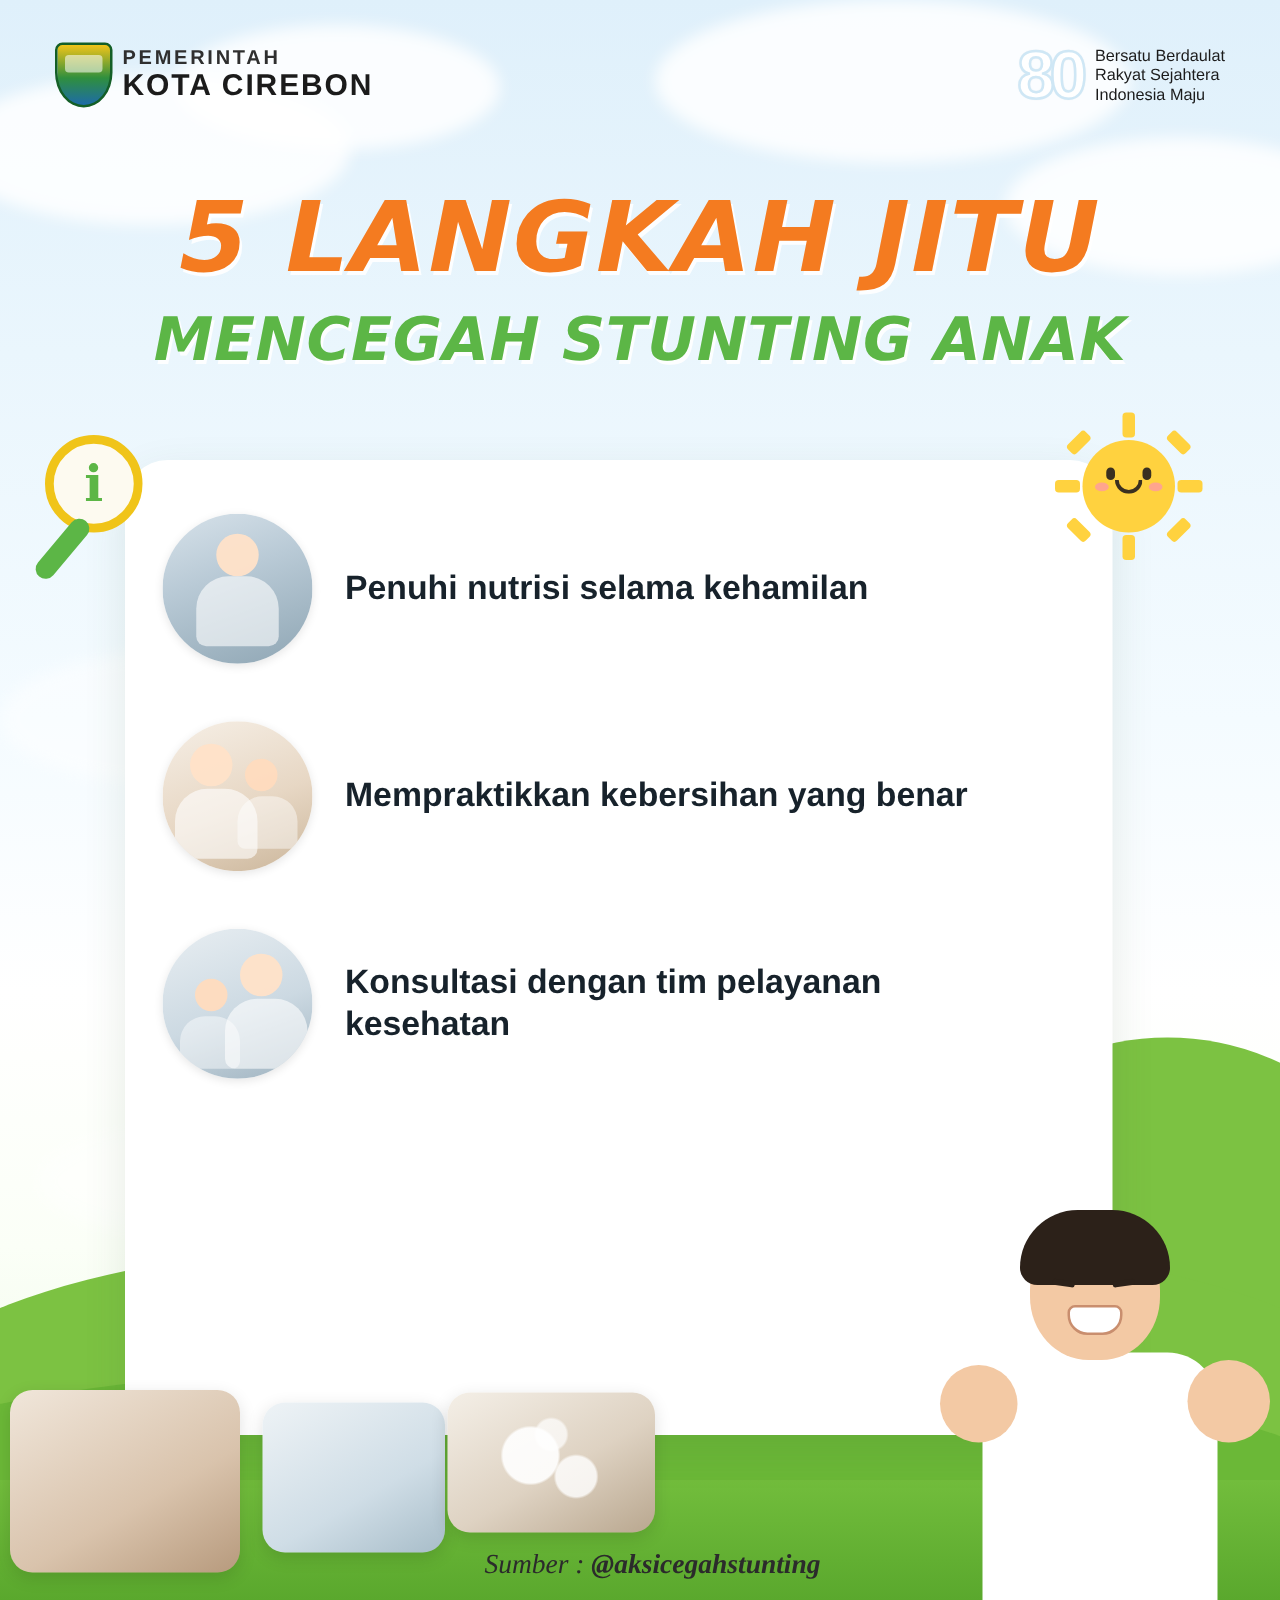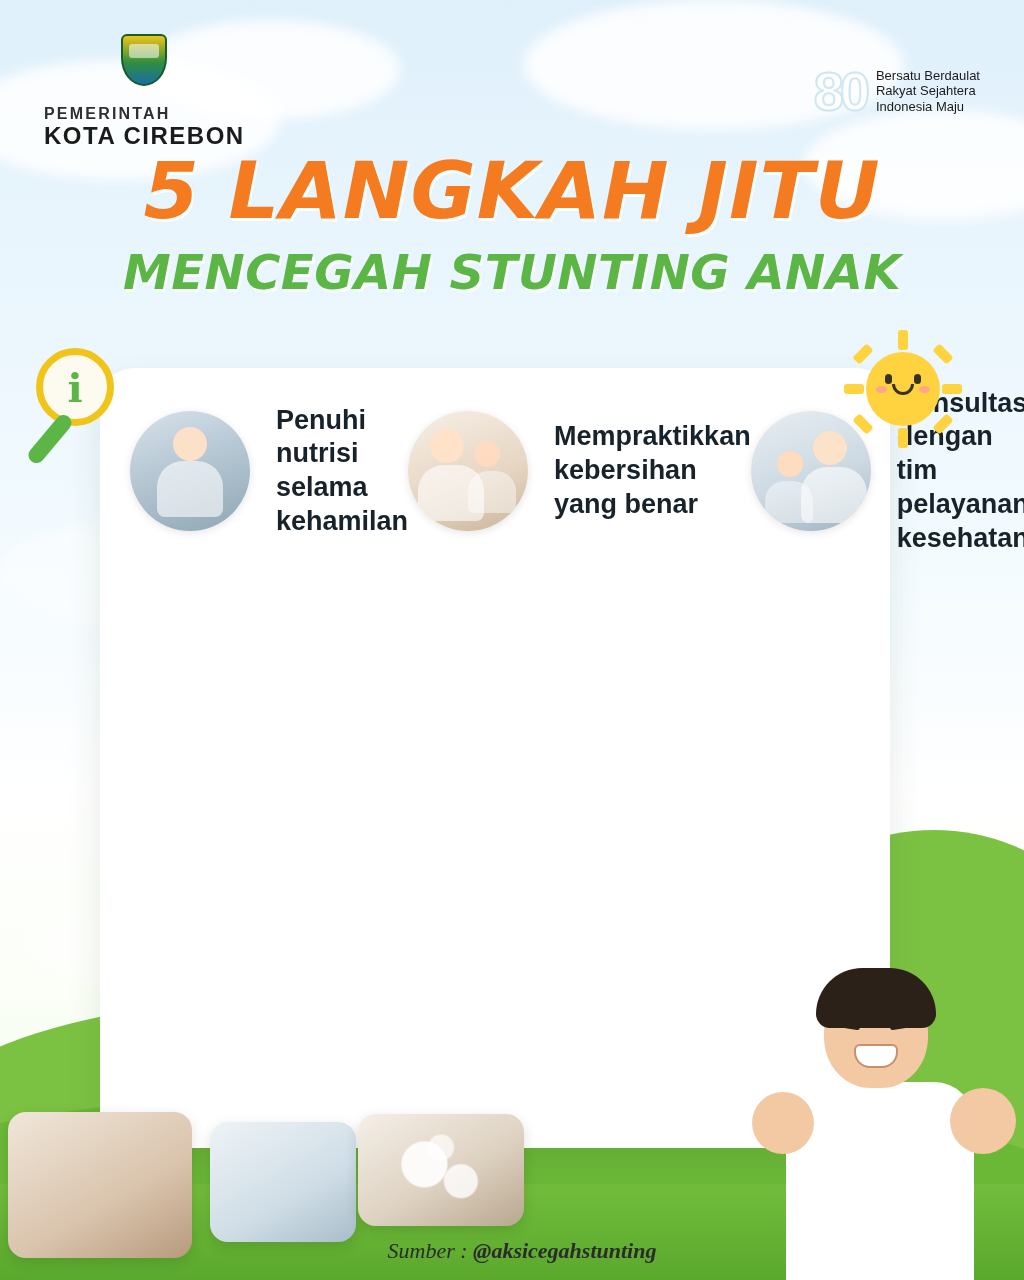--- a/index.html
+++ b/index.html
@@ -52,21 +52,21 @@
     background: #7cc242;
   }
 
   
   .header {
     position: absolute; top: 34px; left: 0; width: 100%;
     display: flex; justify-content: space-between; align-items: center;
     padding: 0 44px;
     z-index: 6;
   }
-  .brand { display: flex; align-items: center; gap: 20px; flex-direction: column; }
+  .brand { display: flex; align-items: center; gap: 8px; }
   .crest {
     width: 46px; height: 52px;
     background: linear-gradient(180deg,#f0c419 0%, #2f8f3e 55%, #1d6ba8 100%);
     border: 2px solid #145f27;
     border-radius: 6px 6px 50% 50% / 6px 6px 28px 28px;
     position: relative;
   }
   .crest:after {
     content:""; position:absolute; left:6px; right:6px; top:8px; height:14px;
     background: rgba(255,255,255,.55); border-radius: 3px;
@@ -109,21 +109,21 @@
   
   .card {
     position: absolute; left: 100px; top: 368px;
     width: 790px; height: 780px;
     background: #ffffff;
     border-radius: 34px;
     box-shadow: 0 12px 34px rgba(60,90,60,.12);
     z-index: 4;
     padding: 26px 30px;
   }
-  .steps { display: flex; flex-direction: row; gap: 0; margin-top: 6px; }
+  .steps { display: flex; flex-direction: column; gap: 24px; margin-top: 6px; }
   .step { display: flex; align-items: center; gap: 26px; height: 142px; }
   .thumb {
     width: 120px; height: 120px; border-radius: 50%;
     flex: 0 0 120px;
     overflow: hidden; position: relative;
     box-shadow: 0 2px 8px rgba(0,0,0,.10);
   }
   .step-text {
     font-size: 27px; font-weight: 700; color: #17222b; line-height: 1.25;
     max-width: 560px;

